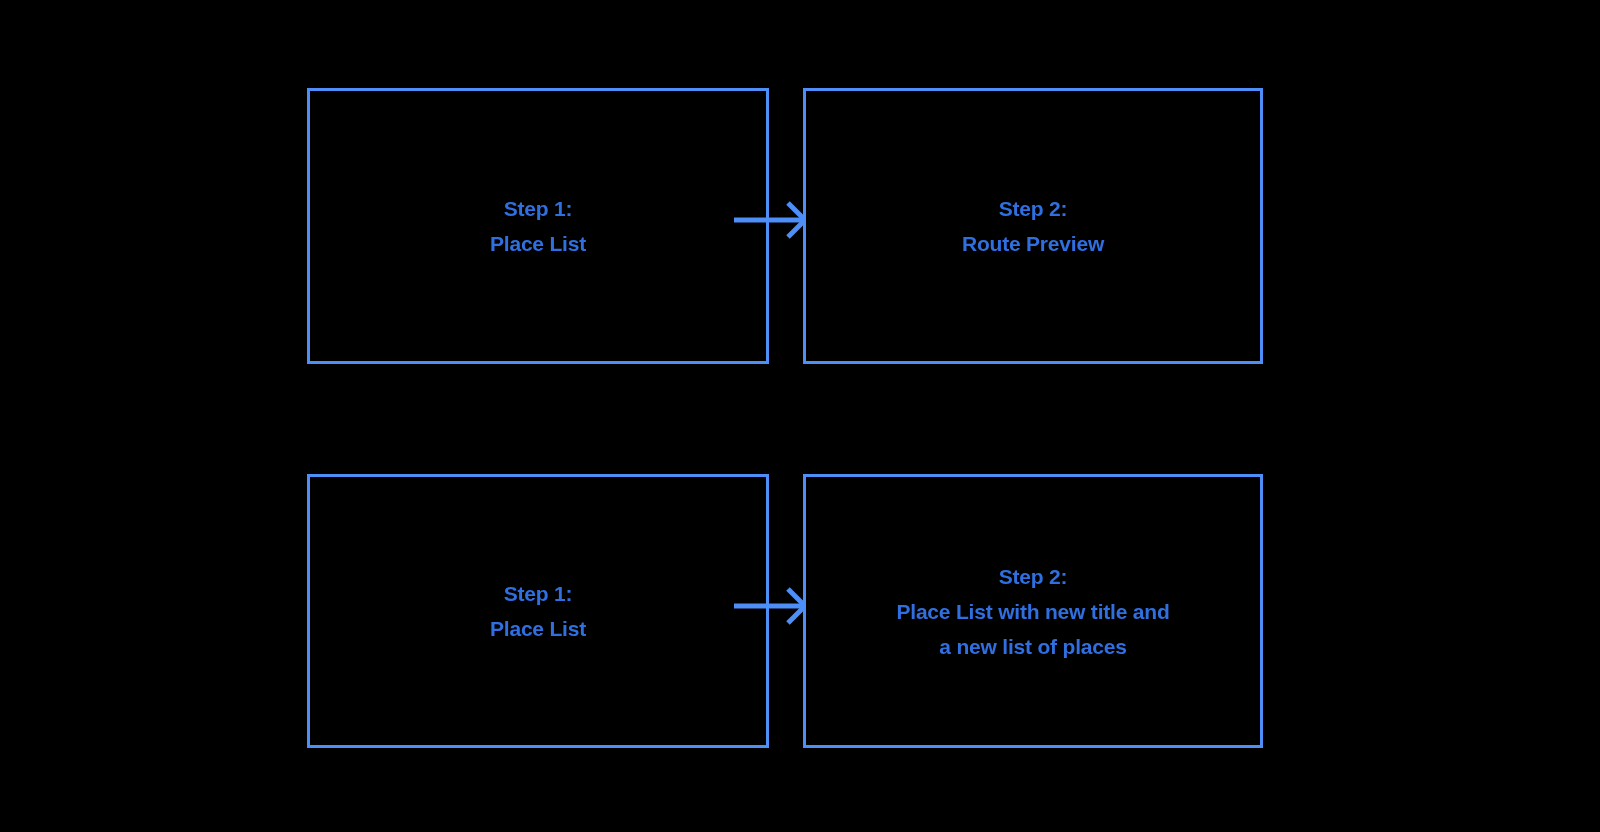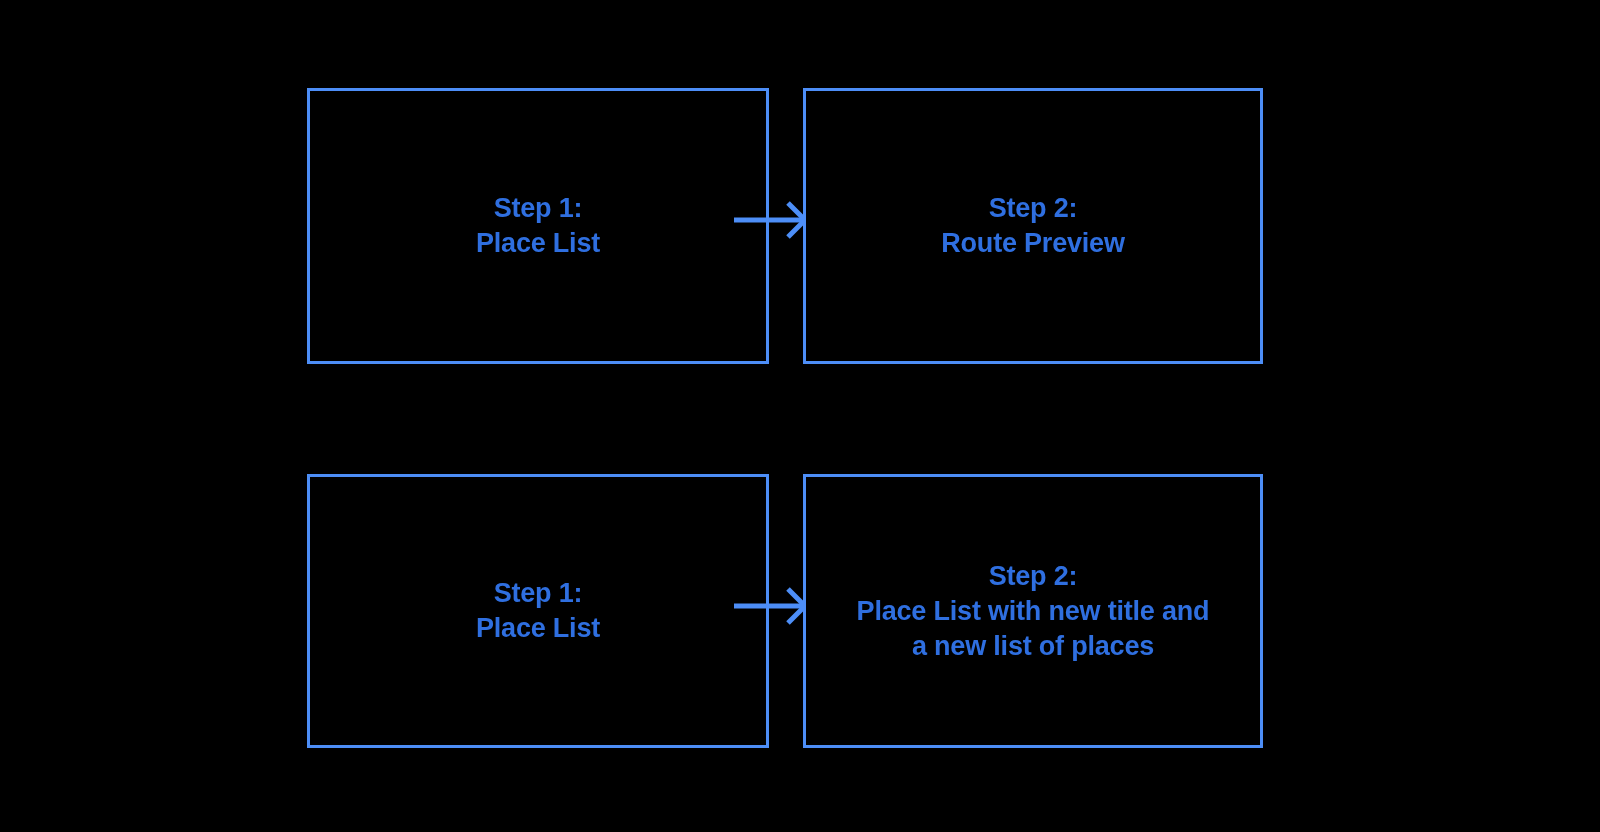--- a/index.html
+++ b/index.html
@@ -55,21 +55,21 @@
     width: 460px;
     height: 276px;
   }
   .row-bottom .box-left  { height: 274px; }
   .row-bottom .box-right { height: 274px; }
 
   .step-label {
     color: #2f6fe0;
     font-family: "Liberation Sans", sans-serif;
     font-weight: bold;
-    font-size: 27px;
+    font-size: 21px;
     line-height: 35px;
     letter-spacing: -0.2px;
     white-space: pre-line;
     padding: 0 10px;
   }
 
   
   .connector {
     position: absolute;
     left: 732px;

